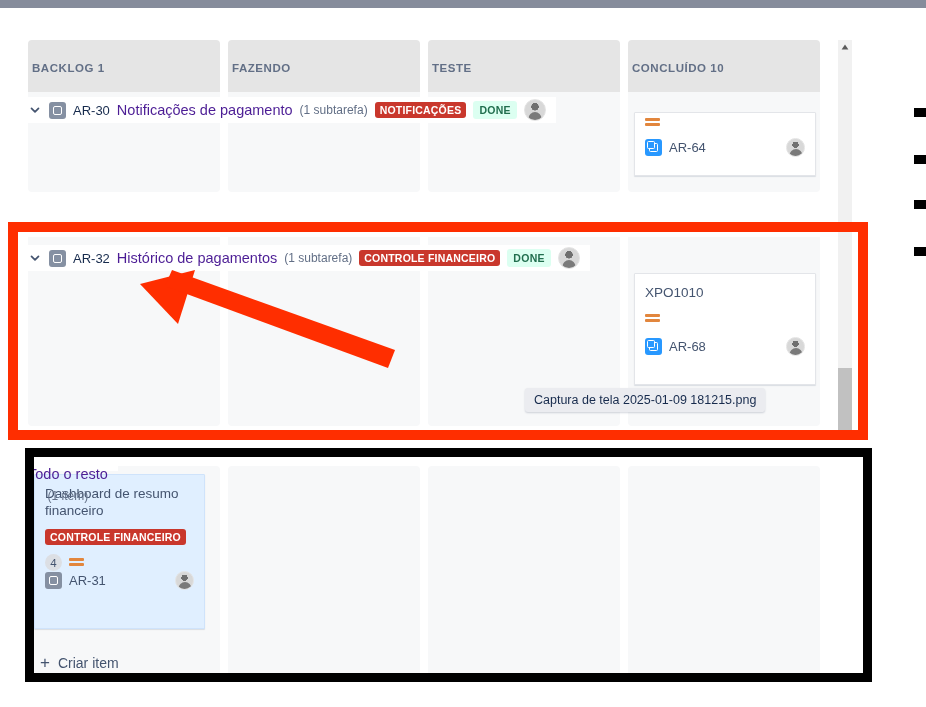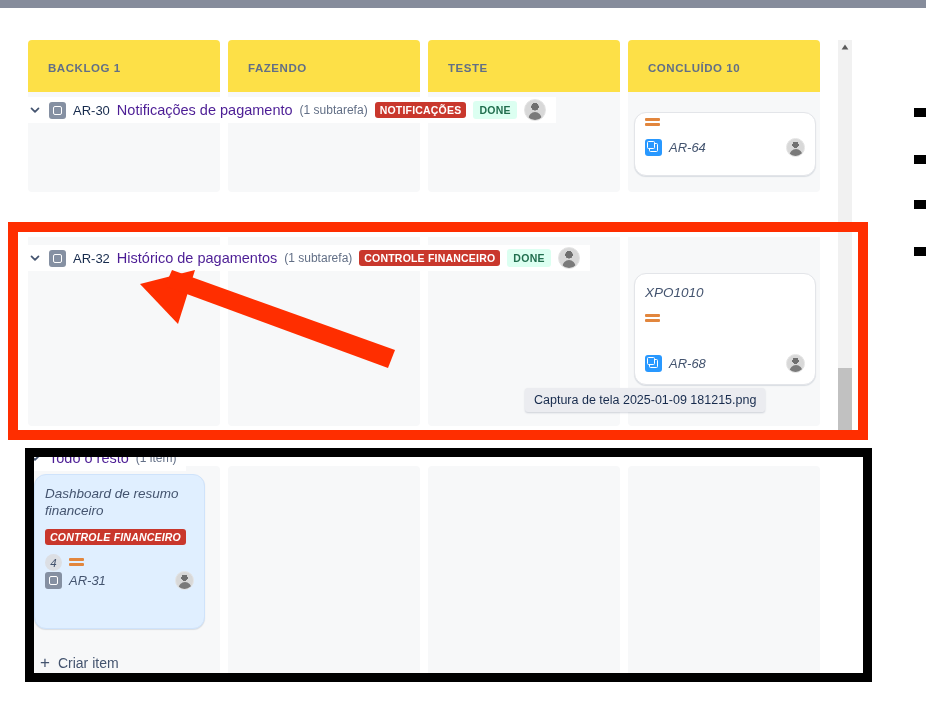--- a/index.html
+++ b/index.html
@@ -20,22 +20,22 @@
 
   
   .board {
     position: absolute; left: 0; top: 8px; width: 882px; height: 699px;
     background: #ffffff; overflow: hidden;
   }
 
   .col-headers { position: absolute; left: 28px; top: 32px; }
   .col-head {
     position: absolute; top: 0; width: 192px; height: 52px;
-    background: #fde047; border-radius: 4px 4px 0 0;
-    padding: 22px 0 0 20px;
+    background: #e5e5e5; border-radius: 4px 4px 0 0;
+    padding: 22px 0 0 4px;
   }
   .col-head-label {
     font-size: 11.5px; font-weight: 700; letter-spacing: .55px;
     color: #626f86; white-space: nowrap;
   }
 
   
   .lane-head {
     position: absolute; left: 28px; height: 26px;
     display: flex; align-items: center; gap: 7px;
@@ -99,23 +99,22 @@
 
   .create-item {
     display: flex; align-items: center; gap: 8px;
     padding: 11px 12px; font-size: 14px; color: #44546f;
   }
   .plus { font-size: 17px; line-height: 14px; color: #44546f; font-weight: 400; }
 
   
   .card {
     position: absolute; background: #fff; border: 1px solid #e3e5e9;
-    border-radius: 12px; box-shadow: 0 1px 1px rgba(9,30,66,.12);
+    border-radius: 1px; box-shadow: 0 1px 1px rgba(9,30,66,.12);
     padding: 10px 10px 8px 10px;
-    font-style: italic;
   }
   .card.selected { background: #e0efff; border-color: #cfe3fb; }
   .card-title { font-size: 13.5px; color: #44546f; line-height: 17px; }
   .card-tag { display: inline-block; margin-top: 8px; }
   .card-meta {
     display: flex; align-items: center; gap: 7px; margin-top: 9px;
   }
   .count-chip {
     background: #dcdfe4; color: #44546f; font-size: 11.5px;
     min-width: 17px; height: 17px; border-radius: 9px;
@@ -264,21 +263,21 @@
       <div class="cell" style="left:400px;height:189px;"></div>
       <div class="cell" style="left:600px;height:189px;">
         <div class="card" style="left:6px;top:36px;width:182px;height:112px;">
           <div class="card-title">XPO1010</div>
           <div class="card-meta" style="margin-top:12px;">
             <span class="prio">
                 <i></i>
                 <i></i>
               </span>
           </div>
-          <div class="card-foot" style="margin-top:30px;">
+          <div class="card-foot" style="margin-top:13px;">
             <span class="issue-sq subtask">
                 <span class="ring"></span>
               </span>
             <span class="card-key">AR-68</span>
             <span class="spacer"></span>
             <span class="avatar"></span>
           </div>
         </div>
       </div>
     </div>
@@ -295,21 +294,21 @@
       <span class="lane-key">AR-32</span>
       <span class="lane-title">Histórico de pagamentos</span>
       <span class="lane-sub">(1 subtarefa)</span>
       <span class="tag">CONTROLE FINANCEIRO</span>
       <span class="status-pill">DONE</span>
       <span class="avatar lg"></span>
     </div>
 
     <div class="tooltip" style="left:525px;top:380px;">Captura de tela 2025-01-09 181215.png</div>
 
-    <div class="lane-head" style="top:437px;">
+    <div class="lane-head" style="top:437px;flex-direction:column;">
       <span class="chev">
         <svg width="14" height="14" viewBox="0 0 14 14">
             <path d="M3.5 5.3l3.5 3.6 3.5-3.6" fill="none" stroke="#44546f" stroke-width="1.7" stroke-linecap="round" stroke-linejoin="round"></path>
           </svg>
       </span>
       <span class="lane-title">Todo o resto</span>
       <span class="lane-sub">(1 item)</span>
     </div>
 
     <div class="lane-body" style="top:458px;">

